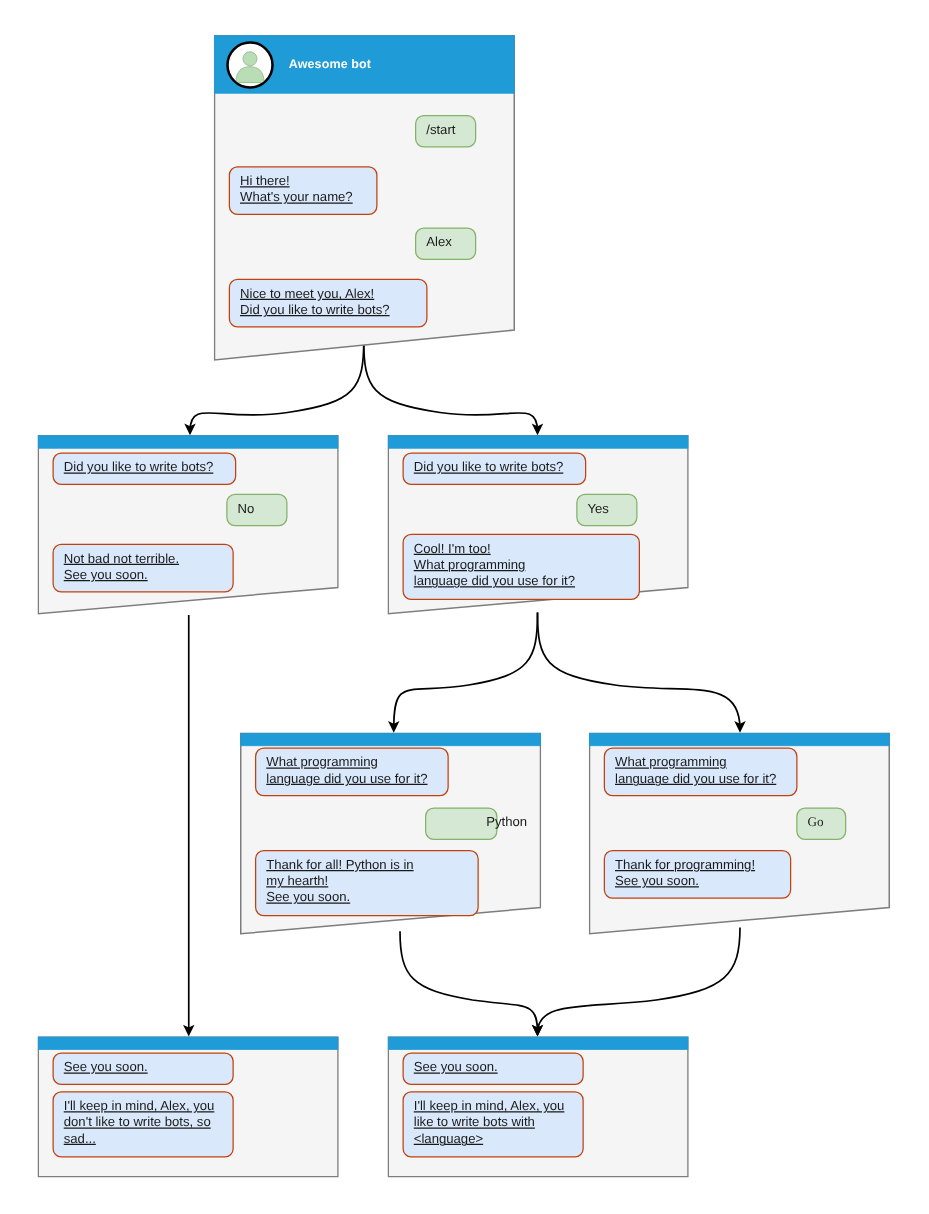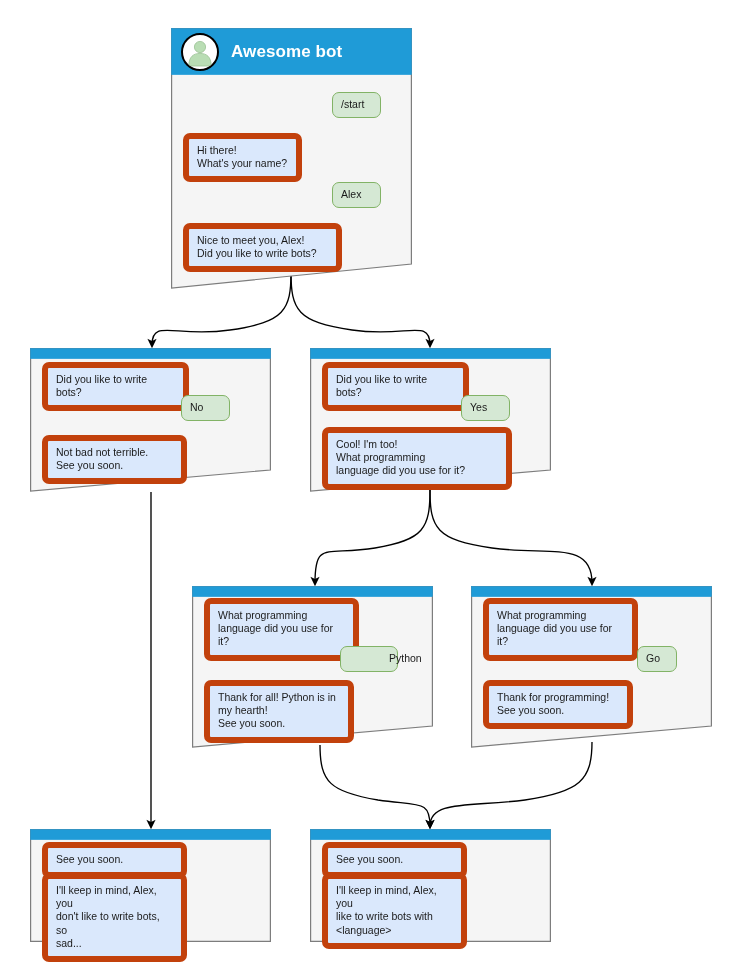--- a/index.html
+++ b/index.html
@@ -71,40 +71,41 @@
     background: #ffffff;
     border: 2px solid #000000;
     box-sizing: border-box;
     position: relative;
     overflow: hidden;
   }
   .avatar svg { position: absolute; left: 0; top: 0; }
   .root-title {
     margin-left: 12px;
     color: #ffffff;
-    font-size: 17px;
+    font-size: 10px;
     font-weight: bold;
     letter-spacing: .1px;
     white-space: nowrap;
   }
 
   .bubble {
     position: absolute;
     box-sizing: border-box;
     border-radius: 7px;
     padding: 5px 8px 6px 8px;
     font-size: 10.5px;
     line-height: 13.2px;
     color: #1a1a1a;
     white-space: pre-line;
   }
   .bubble.bot {
     background: #dae8fc;
-    border: 6px solid #c2410c;
+    border: 1px solid #c2410c;
     left: 12px;
+    text-decoration: underline;
   }
   .bubble.user {
     background: #d5e8d4;
     border: 1px solid #82b366;
     text-align: left;
   }
 </style>
 </head>
 <body>
 
@@ -189,35 +190,35 @@
 
   <div class="panel" style="left:192px; top:586px; width:241px; height:163px;">
     <svg class="panel-shape" viewBox="0 0 241 163" preserveAspectRatio="none">
       <polygon points="0.6,0.6 240.4,0.6 240.4,140 0.6,161" fill="#f5f5f5" stroke="#7d7d7d" stroke-width="1.2"></polygon>
       <rect x="0.6" y="0.6" width="239.8" height="10" fill="#1f9bd7" stroke="#1f9bd7" stroke-width="0.6"></rect>
     </svg>
     <div class="panel-content">
       <div class="bubble bot" style="top:12px; width:155px;">What programming
 language did you use for it?</div>
       <div class="bubble user" style="left:auto; right:35px; top:60px; width:51px;padding-left:48px;">Python</div>
-      <div class="bubble bot" style="top:94px; width:150px;">Thank for all! Python is in
+      <div class="bubble bot" style="top:94px; width:179px;">Thank for all! Python is in
 my hearth!
 See you soon.</div>
     </div>
   </div>
 
   <div class="panel" style="left:471px; top:586px; width:241px; height:163px;">
     <svg class="panel-shape" viewBox="0 0 241 163" preserveAspectRatio="none">
       <polygon points="0.6,0.6 240.4,0.6 240.4,140 0.6,161" fill="#f5f5f5" stroke="#7d7d7d" stroke-width="1.2"></polygon>
       <rect x="0.6" y="0.6" width="239.8" height="10" fill="#1f9bd7" stroke="#1f9bd7" stroke-width="0.6"></rect>
     </svg>
     <div class="panel-content">
       <div class="bubble bot" style="top:12px; width:155px;">What programming
 language did you use for it?</div>
-      <div class="bubble user" style="left:auto; right:35px; top:60px; width:40px;">Go</div>
+      <div class="bubble user" style="left:auto; right:35px; top:60px; width:40px;font-family:Liberation Serif, serif;">Go</div>
       <div class="bubble bot" style="top:94px; width:150px;">Thank for programming!
 See you soon.</div>
     </div>
   </div>
 
   <div class="panel" style="left:30px; top:829px; width:241px; height:113px;">
     <svg class="panel-shape" viewBox="0 0 241 113" preserveAspectRatio="none">
       <polygon points="0.6,0.6 240.4,0.6 240.4,112.4 0.6,112.4" fill="#f5f5f5" stroke="#7d7d7d" stroke-width="1.2"></polygon>
       <rect x="0.6" y="0.6" width="239.8" height="10" fill="#1f9bd7" stroke="#1f9bd7" stroke-width="0.6"></rect>
     </svg>

